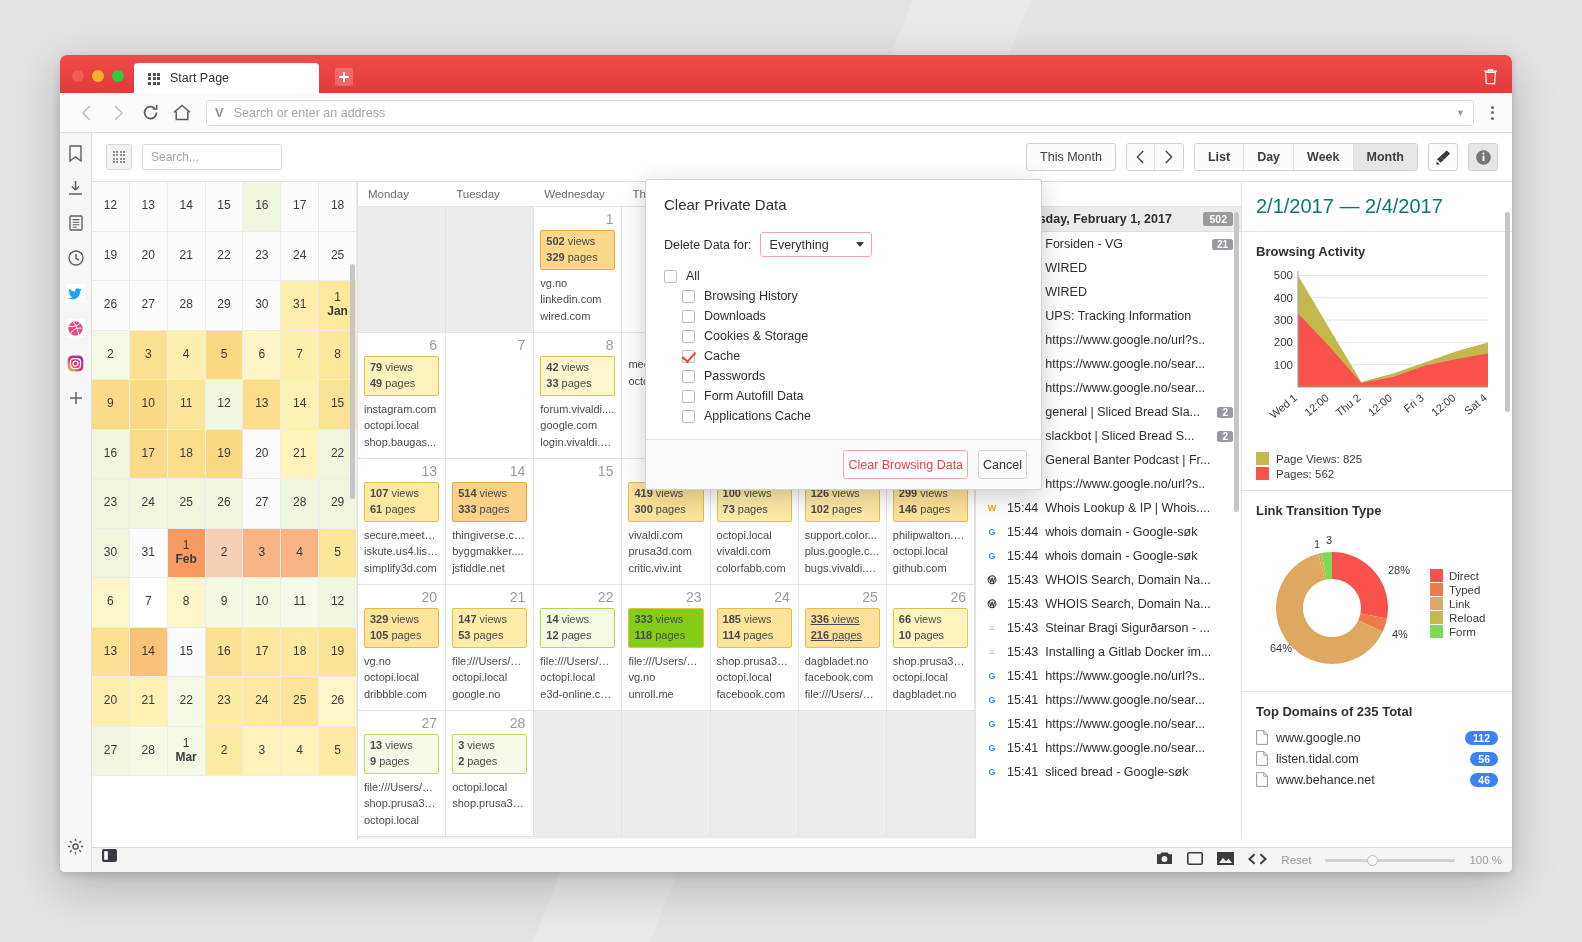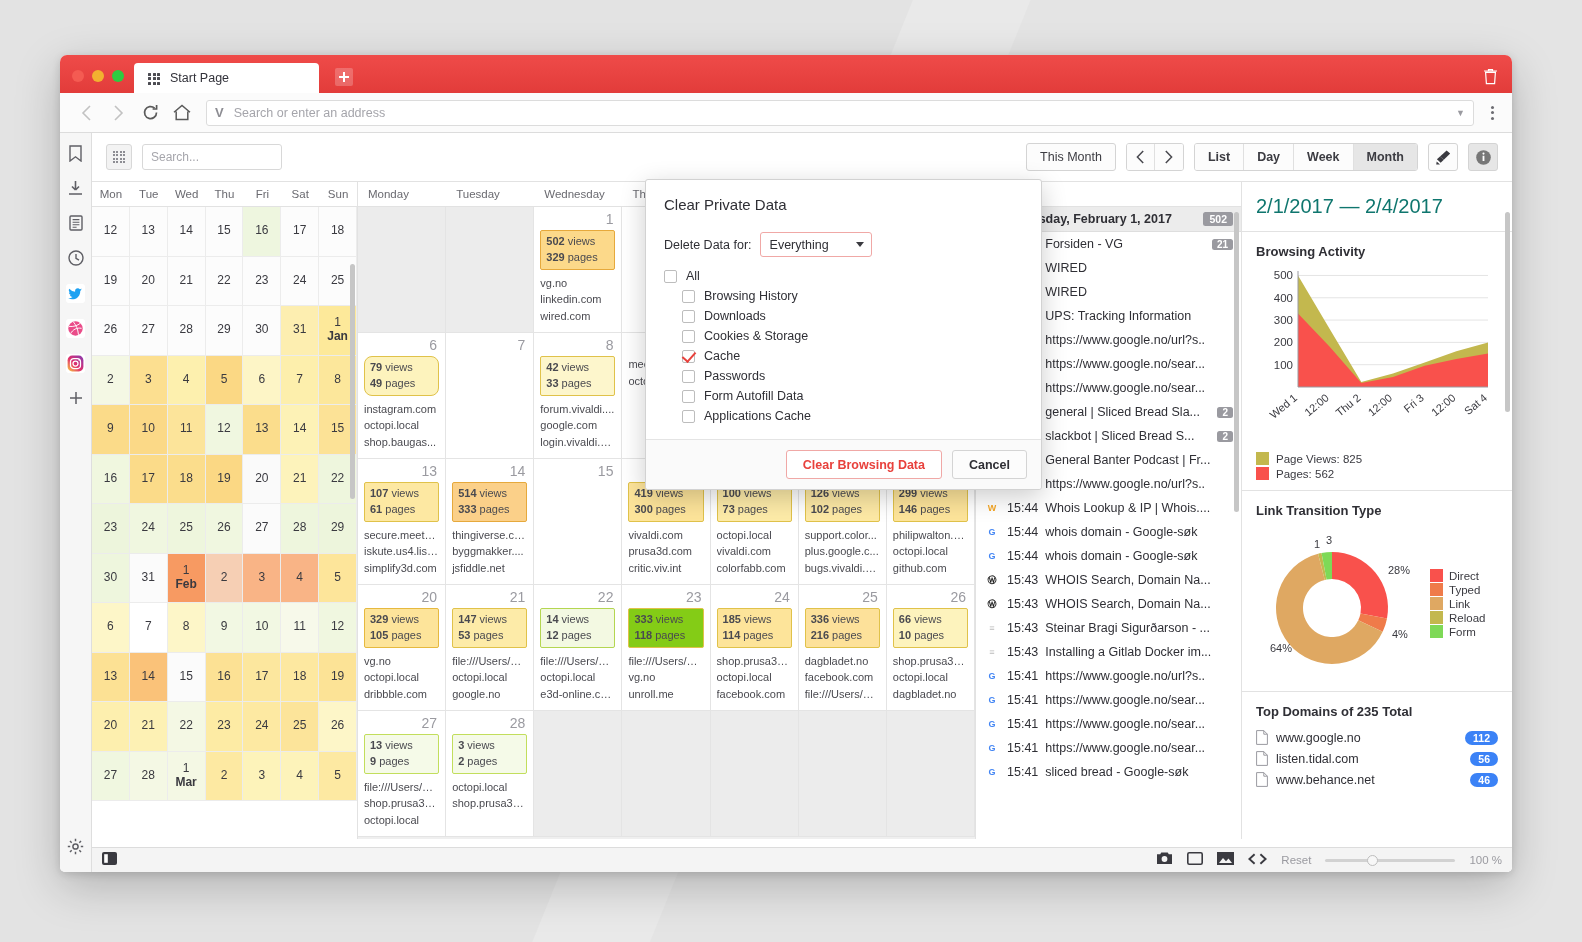--- a/index.html
+++ b/index.html
@@ -200,21 +200,21 @@
   .legend-row { display: flex; align-items: center; gap: 7px; font-size: 11.5px; color: #3a3a40; margin-top: 2px; }
   .sw { width: 13px; height: 13px; flex: 0 0 13px; }
   .donut-legend { display: flex; flex-direction: column; gap: 1px; }
   .dl-row { display: flex; align-items: center; gap: 6px; font-size: 11.5px; color: #3a3a40; }
   .dom-row { display: flex; align-items: center; gap: 8px; font-size: 12.5px; color: #2f2f35; padding: 3px 0; }
   .dom-cnt { margin-left: auto; background: #3b82f6; color: #fff; border-radius: 7px; font-size: 10.5px; padding: 1px 8px; font-weight: bold; }
   .st-scroll { position: absolute; right: 2px; top: 30px; width: 5px; height: 200px; background: #c6c6c6; border-radius: 3px; }
   
   .statusbar {
     height: 25px; flex: 0 0 25px; background: #f4f4f4; border-top: 1px solid #dcdcdc;
-    display: flex; align-items: center; padding: 0 10px; gap: 21px; margin-top: 8px;
+    display: flex; padding: 0 10px; gap: 21px; margin-top: 8px;
   }
   .sb-right { margin-left: auto; display: flex; align-items: center; gap: 14px; }
   .sb-reset { font-size: 11.5px; color: #9a9aa0; }
   .sb-slider { width: 130px; height: 3px; background: #d2d2d2; border-radius: 2px; position: relative; }
   .sb-knob { position: absolute; left: 42px; top: -4px; width: 11px; height: 11px; border-radius: 50%; background: #f7f7f7; border: 1px solid #bdbdbd; }
   .sb-zoom { font-size: 11.5px; color: #9a9aa0; }
   #dialog {
     position: absolute; left: 585px; top: 124px; width: 397px;
     background: #fff; border: 1px solid #d2d2d2; border-radius: 3px;
     box-shadow: 0 7px 26px rgba(0,0,0,.20);
@@ -236,21 +236,21 @@
   .cbox.checked::after {
     content: ""; position: absolute; left: 2px; top: -2px; width: 6px; height: 11px;
     border: solid #e8413c; border-width: 0 2.4px 2.4px 0; transform: rotate(42deg);
   }
   .dlg-foot {
     border-top: 1px solid #e4e4e4; background: #fafafa; padding: 10px 14px;
     display: flex; justify-content: flex-end; gap: 10px; border-radius: 0 0 3px 3px;
   }
   .dlg-btn {
     height: 29px; border-radius: 3px; display: flex; align-items: center; justify-content: center;
-    padding: 0 16px; font-size: 12.5px; font-weight: bold;
+    padding: 0 4px; font-size: 12.5px;
   }
   .dlg-btn.primary { border: 1px solid #f0a8a6; color: #e8413c; background: #fff; }
   .dlg-btn.secondary { border: 1px solid #d4d4d4; color: #2f2f35; background: #fcfcfc; }
 </style>
 </head>
 <body>
 
 <div id="desktop">
   <div class="swoosh1"></div>
   <div class="swoosh2"></div>
@@ -444,29 +444,20 @@
               <circle cx="8.5" cy="8.5" r="7.3" fill="#777"></circle>
               <path d="M8.5 6.8v5.2" stroke="#fff" stroke-width="1.8"></path>
               <circle cx="8.5" cy="4.6" r="1.05" fill="#fff"></circle>
             </svg>
         </div>
       </div>
 
       <div class="cols">
 
         <div class="minical">
-          <div class="mc-head" id="mc-head">
-              <div>Mon</div>
-              <div>Tue</div>
-              <div>Wed</div>
-              <div>Thu</div>
-              <div>Fri</div>
-              <div>Sat</div>
-              <div>Sun</div>
-            </div>
           <div class="mc-body" id="mc-body">
               <div class="mc-cell" style="background: rgb(252, 252, 252);">
                 <span>12</span>
               </div>
               <div class="mc-cell" style="background: rgb(252, 252, 252);">
                 <span>13</span>
               </div>
               <div class="mc-cell" style="background: rgb(252, 252, 252);">
                 <span>14</span>
               </div>
@@ -752,21 +743,21 @@
                 <div class="bc-num">3</div>
               </div>
               <div class="bc-cell filled">
                 <div class="bc-num">4</div>
               </div>
               <div class="bc-cell filled">
                 <div class="bc-num">5</div>
               </div>
               <div class="bc-cell filled">
                 <div class="bc-num">6</div>
-                <div class="bc-badge" style="background: rgb(253, 243, 189); border-color: rgb(224, 194, 74); border-radius: 8px;">
+                <div class="bc-badge" style="background: rgb(253, 243, 189); border-color: rgb(224, 194, 74);">
                   <div><b>79</b> views</div>
                   <div><b>49</b> pages</div>
                 </div>
                 <div class="bc-sites">
                   <div>instagram.com</div>
                   <div>octopi.local</div>
                   <div>shop.baugas...</div>
                 </div>
               </div>
               <div class="bc-cell filled">
@@ -940,21 +931,21 @@
                   <div><b>114</b> pages</div>
                 </div>
                 <div class="bc-sites">
                   <div>shop.prusa3d...</div>
                   <div>octopi.local</div>
                   <div>facebook.com</div>
                 </div>
               </div>
               <div class="bc-cell filled">
                 <div class="bc-num">25</div>
-                <div class="bc-badge" style="background: rgb(253, 225, 154); border-color: rgb(224, 194, 74);">
+                <div class="bc-badge" style="background: rgb(253, 225, 154); border-color: rgb(224, 194, 74); text-decoration: underline;">
                   <div><b>336</b> views</div>
                   <div><b>216</b> pages</div>
                 </div>
                 <div class="bc-sites">
                   <div>dagbladet.no</div>
                   <div>facebook.com</div>
                   <div>file:///Users/at...</div>
                 </div>
               </div>
               <div class="bc-cell filled">

